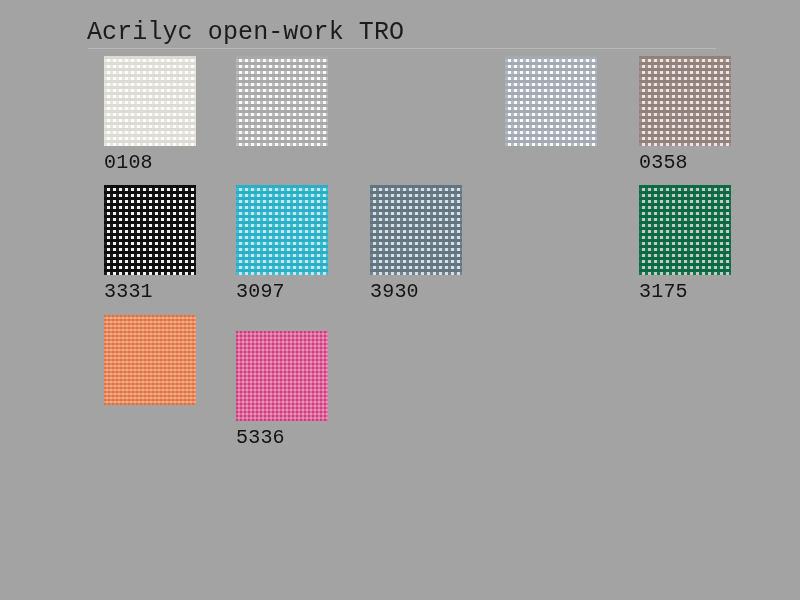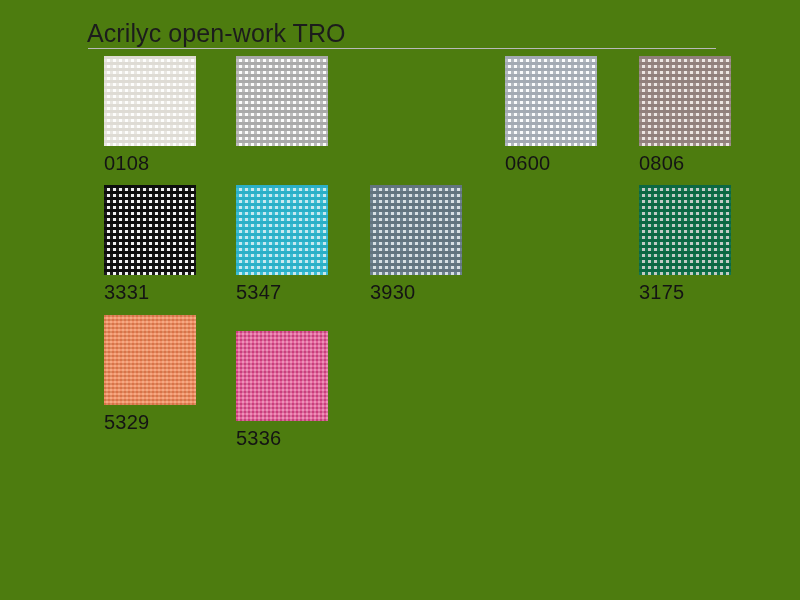--- a/index.html
+++ b/index.html
@@ -12,21 +12,22 @@
     height: 600px;
     font-family: "Liberation Sans", sans-serif;
     color: #1a1a1a;
     overflow: hidden;
     position: relative;
   }
 
   .page {
     position: absolute;
     inset: 0;
-    background: #4d7c0f;
+    background: #a3a3a3;
+    font-family: Liberation Mono, monospace;
   }
 
   .title {
     position: absolute;
     left: 87px;
     top: 18px;
     font-size: 25px;
     font-weight: 400;
     letter-spacing: 0.1px;
     color: #1c1c1c;
@@ -129,45 +130,43 @@
   <div class="grid" id="swatch-grid">
       <div class="swatch-cell" style="left: 88px; top: 56px;">
         <div class="swatch weave-mesh" style="--yarn: #e9e7e2; --yarn2: #dedbd4; background-color: rgb(253, 253, 252);"></div>
         <div class="swatch-label">0108</div>
       </div>
       <div class="swatch-cell" style="left: 220px; top: 56px;">
         <div class="swatch weave-mesh" style="--yarn: #bdbdbd; --yarn2: #a9a9a9; background-color: rgb(251, 251, 251);"></div>
       </div>
       <div class="swatch-cell" style="left: 489px; top: 56px;">
         <div class="swatch weave-mesh" style="--yarn: #b3b9c0; --yarn2: #a3aab3; background-color: rgb(250, 251, 252);"></div>
-        <div class="swatch-label">0600</div>
       </div>
       <div class="swatch-cell" style="left: 623px; top: 56px;">
         <div class="swatch weave-mesh" style="--yarn: #a08f8b; --yarn2: #91807c; background-color: rgb(236, 230, 227);"></div>
-        <div class="swatch-label">0806</div>
+        <div class="swatch-label">0358</div>
       </div>
       <div class="swatch-cell" style="left: 88px; top: 185px;">
         <div class="swatch weave-mesh" style="--yarn: #1b1b1b; --yarn2: #0d0d0d; background-color: rgb(242, 242, 242);"></div>
         <div class="swatch-label">3331</div>
       </div>
       <div class="swatch-cell" style="left: 220px; top: 185px;">
         <div class="swatch weave-mesh" style="--yarn: #3bbed4; --yarn2: #2bafc7; background-color: rgb(200, 232, 239);"></div>
-        <div class="swatch-label">5347</div>
+        <div class="swatch-label">3097</div>
       </div>
       <div class="swatch-cell" style="left: 354px; top: 185px;">
         <div class="swatch weave-mesh" style="--yarn: #6f8391; --yarn2: #62747f; background-color: rgb(216, 224, 228);"></div>
         <div class="swatch-label">3930</div>
       </div>
       <div class="swatch-cell" style="left: 623px; top: 185px;">
         <div class="swatch weave-mesh" style="--yarn: #13764f; --yarn2: #0c6743; background-color: rgb(195, 203, 198);"></div>
         <div class="swatch-label">3175</div>
       </div>
       <div class="swatch-cell" style="left: 88px; top: 315px;">
         <div class="swatch weave-twill" style="--yarn: #f08050; --yarn2: #f5996b; background-color: rgb(240, 128, 80);"></div>
-        <div class="swatch-label">5329</div>
       </div>
       <div class="swatch-cell" style="left: 220px; top: 331px;">
         <div class="swatch weave-twill" style="--yarn: #e0458a; --yarn2: #ec7bab; background-color: rgb(224, 69, 138);"></div>
         <div class="swatch-label">5336</div>
       </div>
     </div>
 
 </div>
 
 </body></html>

